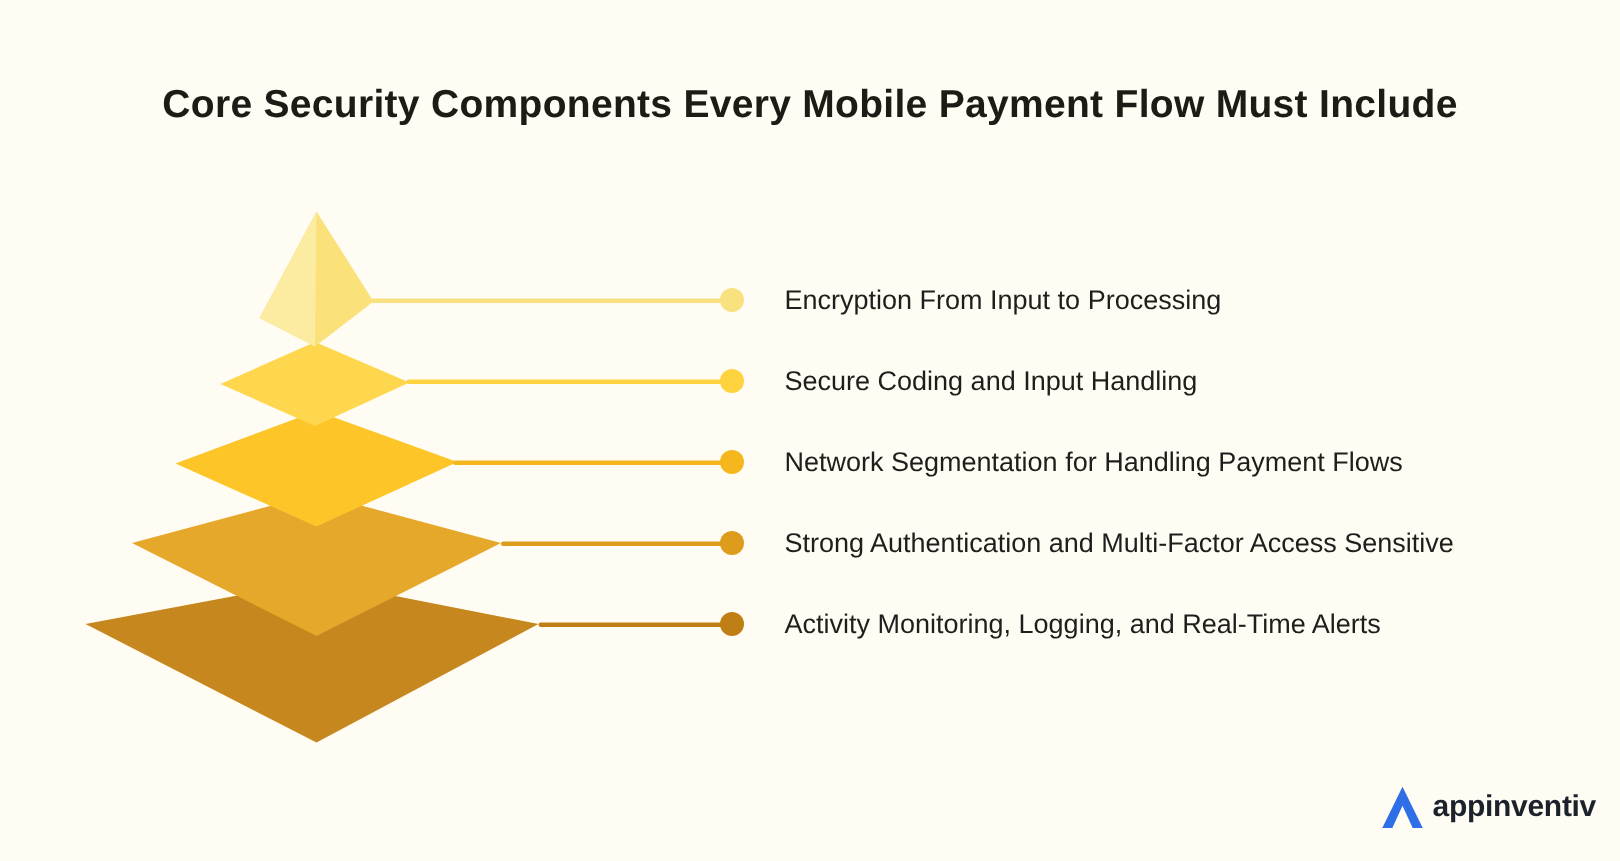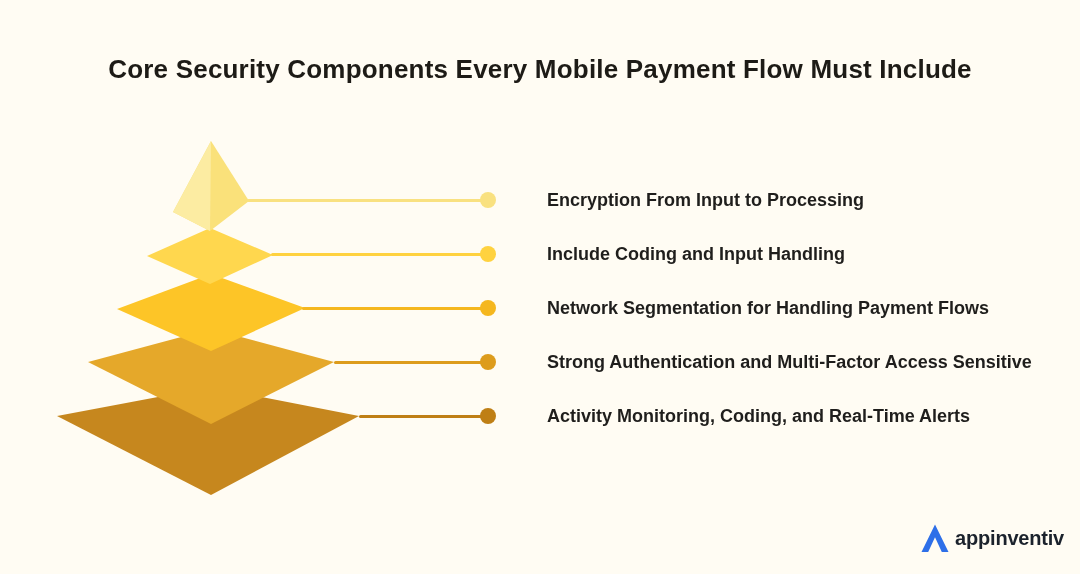--- a/index.html
+++ b/index.html
@@ -54,24 +54,23 @@
     width: 16px;
     height: 16px;
     border-radius: 50%;
   }
   .row .label {
     position: absolute;
     left: 523px;
     top: -13px;
     line-height: 26px;
     font-size: 18px;
-    font-weight: 700;
+    font-weight: 400;
     color: #1F1E1C;
     white-space: nowrap;
-    margin-left: 24px;
   }
   .logo {
     position: absolute;
     right: 16px;
     bottom: 20px;
     display: flex;
     align-items: center;
     gap: 5px;
   }
   .logo .brand-text {
@@ -99,39 +98,39 @@
 
   <div class="row" style="top:200px">
     <div class="line" style="left: 247px; width: 241px; background-color: rgb(249, 225, 128);"></div>
     <div class="dot" style="background-color: rgb(249, 225, 128);"></div>
     <div class="label">Encryption From Input to Processing</div>
   </div>
 
   <div class="row" style="top:254px">
     <div class="line" style="left: 271px; width: 217px; background-color: rgb(255, 210, 63);"></div>
     <div class="dot" style="background-color: rgb(255, 210, 63);"></div>
-    <div class="label">Include Coding and Input Handling</div>
+    <div class="label">Secure Coding and Input Handling</div>
   </div>
 
   <div class="row" style="top:308px">
     <div class="line" style="left: 302px; width: 186px; background-color: rgb(245, 183, 30);"></div>
     <div class="dot" style="background-color: rgb(245, 183, 30);"></div>
     <div class="label">Network Segmentation for Handling Payment Flows</div>
   </div>
 
   <div class="row" style="top:362px">
     <div class="line" style="left: 334px; width: 154px; background-color: rgb(221, 156, 28);"></div>
     <div class="dot" style="background-color: rgb(221, 156, 28);"></div>
     <div class="label">Strong Authentication and Multi-Factor Access Sensitive</div>
   </div>
 
   <div class="row" style="top:416px">
     <div class="line" style="left: 359px; width: 129px; background-color: rgb(191, 127, 21);"></div>
     <div class="dot" style="background-color: rgb(191, 127, 21);"></div>
-    <div class="label">Activity Monitoring, Coding, and Real-Time Alerts</div>
+    <div class="label">Activity Monitoring, Logging, and Real-Time Alerts</div>
   </div>
 
   <div class="logo">
     <svg width="30" height="32" viewBox="0 0 30 32">
       <path d="M1.5,30 L15,2.5 L28.5,30 L21.8,30 L15,15.2 L8.2,30 Z" fill="#2E6FE8"></path>
     </svg>
     <span class="brand-text" style="color: rgb(27, 34, 44);">appinventiv</span>
   </div>
 
 </div>

